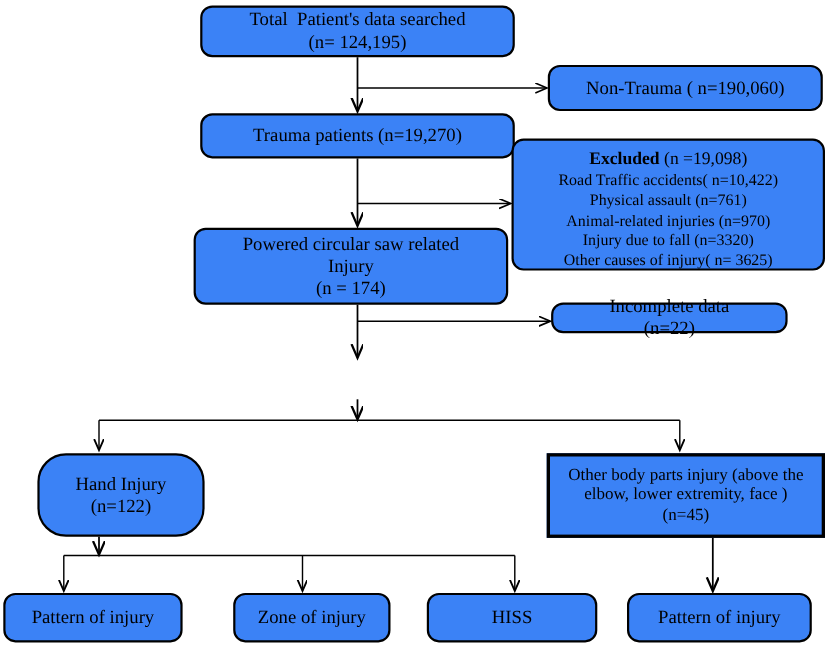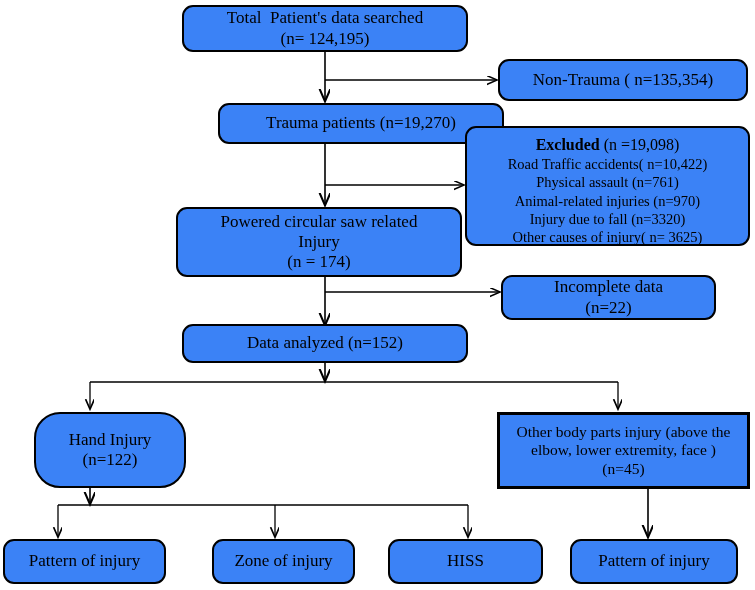--- a/index.html
+++ b/index.html
@@ -78,52 +78,49 @@
       <path d="M648,489 L648,537" marker-end="url(#ahs)"></path>
     </g>
   </svg>
 
   <div class="node" style="left:182px;top:5px;width:286px;height:47px;font-size:17px;">
     <span class="ln">Total  Patient's data searched</span>
     <span class="ln">(n= 124,195)</span>
   </div>
 
   <div class="node" style="left:498px;top:59px;width:250px;height:42px;font-size:17px;">
-    <span class="ln">Non-Trauma ( n=135,354)</span>
+    <span class="ln">Non-Trauma ( n=190,060)</span>
   </div>
 
-  <div class="node" style="left:182px;top:103px;width:286px;height:41px;font-size:17px;margin-left:36px;">
+  <div class="node" style="left:182px;top:103px;width:286px;height:41px;font-size:17px;">
     <span class="ln">Trauma patients (n=19,270)</span>
   </div>
 
   <div class="node excluded" style="left:465px;top:126px;width:285px;height:120px;font-size:14.5px;">
     <span class="hdr" style="font-size:16px;">
       <span>Excluded</span><span class="nrm"> (n =19,098)</span>
     </span>
     <span class="it">Road Traffic accidents( n=10,422)</span>
     <span class="it">Physical assault (n=761)</span>
     <span class="it">Animal-related injuries (n=970)</span>
     <span class="it">Injury due to fall (n=3320)</span>
     <span class="it">Other causes of injury( n= 3625)</span>
   </div>
 
   <div class="node" style="left:176px;top:207px;width:286px;height:70px;font-size:17px;">
     <span class="ln">Powered circular saw related</span>
     <span class="ln">Injury</span>
     <span class="ln">(n = 174)</span>
   </div>
 
-  <div class="node" style="left:501px;top:275px;width:215px;height:45px;font-size:17px;">
+  <div class="node" style="left:501px;top:275px;width:215px;height:28px;font-size:17px;">
     <span class="ln">Incomplete data</span>
     <span class="ln">(n=22)</span>
   </div>
 
-  <div class="node" style="left:182px;top:324px;width:286px;height:39px;font-size:17px;">
-    <span class="ln">Data analyzed (n=152)</span>
-  </div>
 
   <div class="node" style="left:34px;top:412px;width:152px;height:76px;font-size:17px;border-radius:26px;">
     <span class="ln">Hand Injury</span>
     <span class="ln">(n=122)</span>
   </div>
 
   <div class="node sharp" style="left:497px;top:412px;width:253px;height:77px;font-size:15.5px;">
     <span class="ln">Other body parts injury (above the</span>
     <span class="ln">elbow, lower extremity, face )</span>
     <span class="ln">(n=45)</span>

